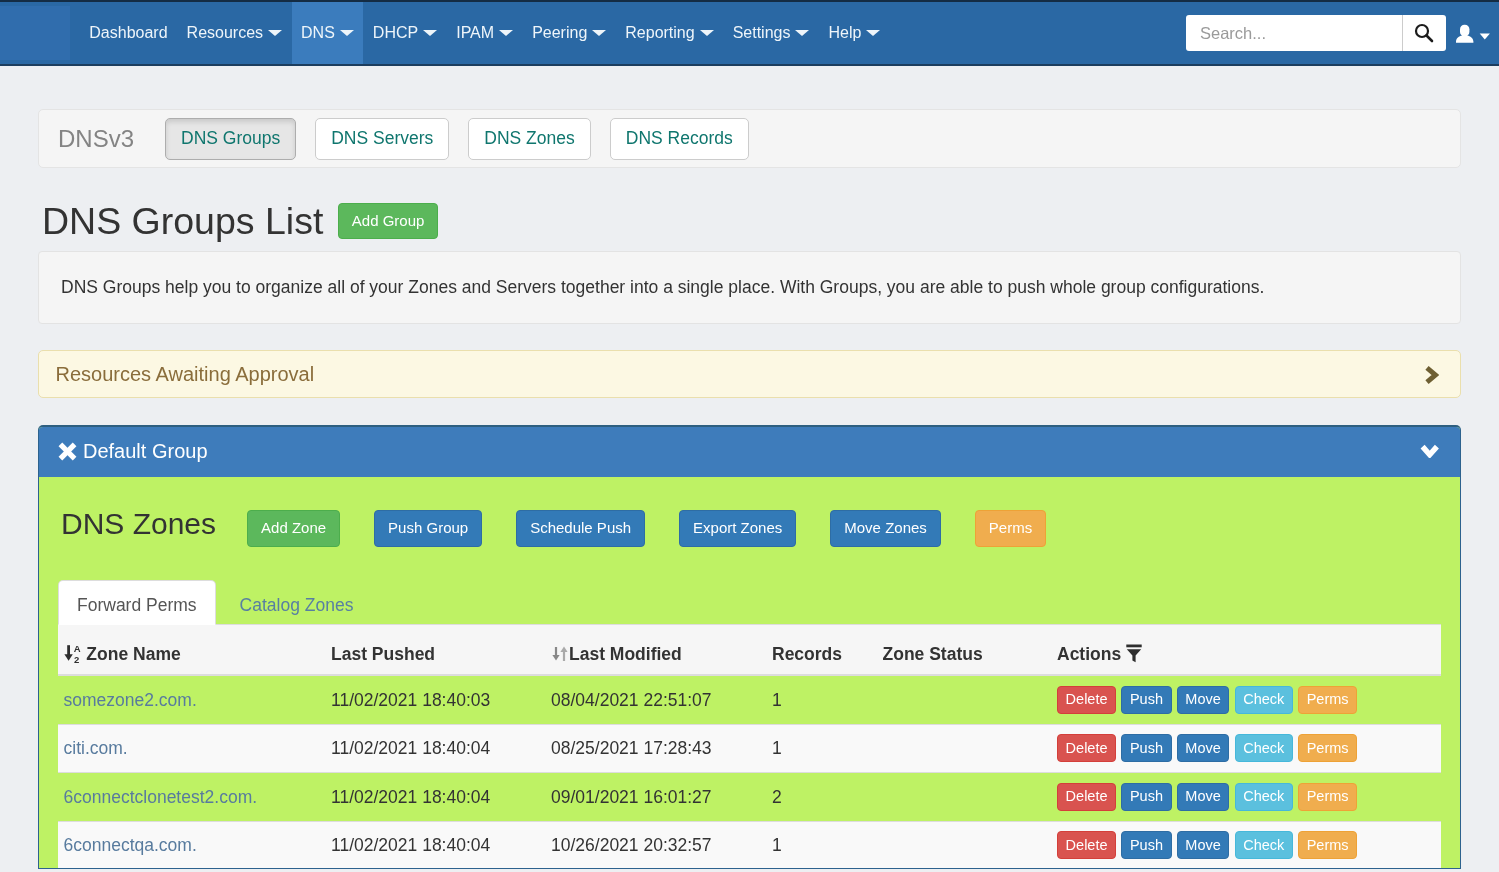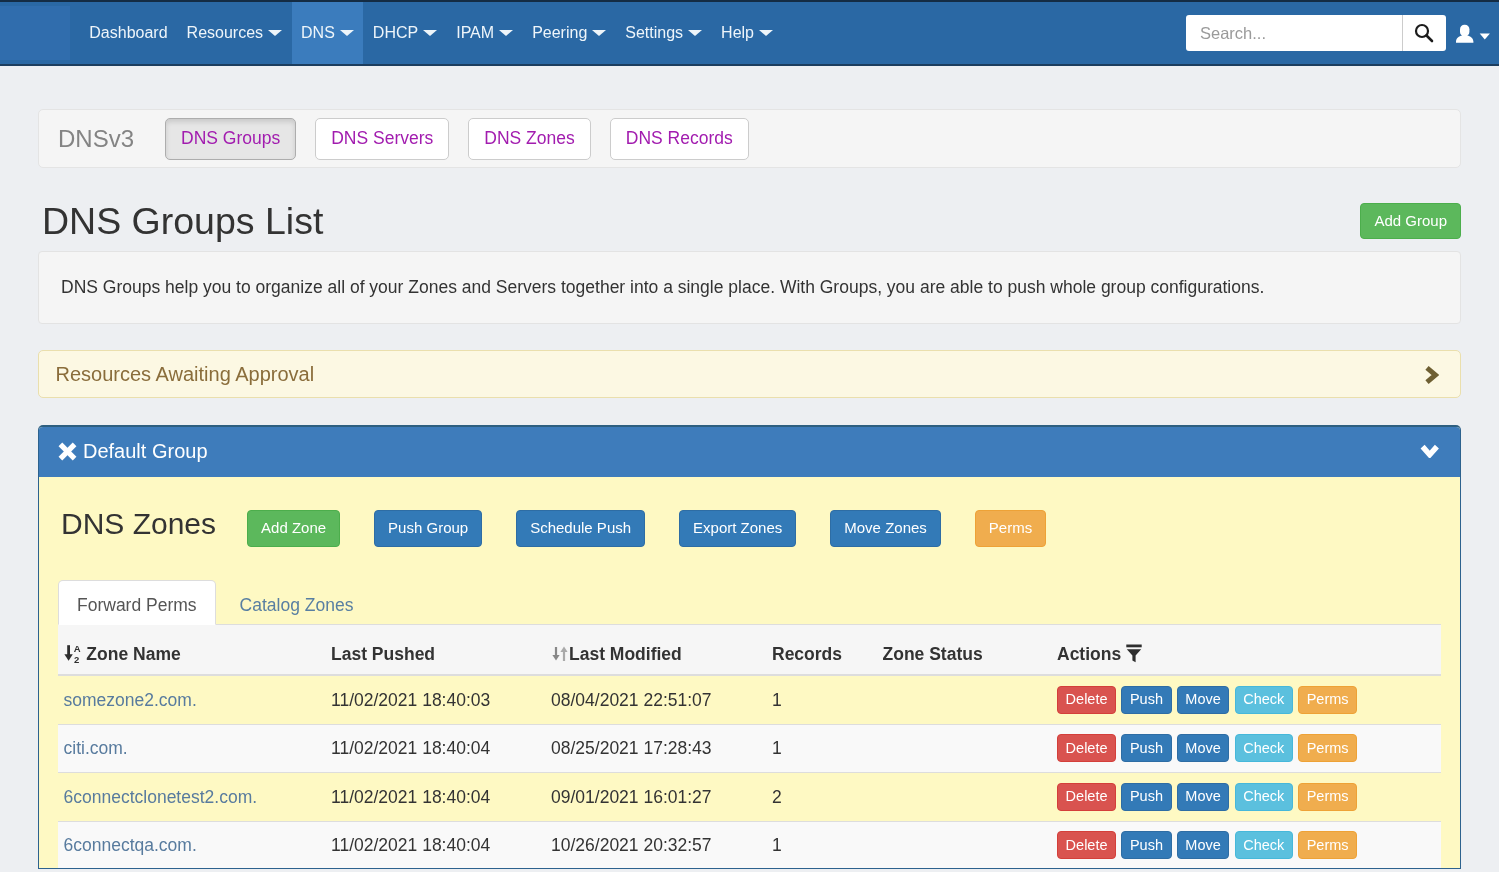--- a/index.html
+++ b/index.html
@@ -29,45 +29,45 @@
 
 .c { margin:0 38px; }
 
 .toolbox { margin-top:43px; height:59px; background:#f5f5f5;
   border:1px solid #e4e4e4; border-radius:5px; padding:9px 19px;
   display:flex; align-items:center; }
 .dnsv3 { font-size:24px; color:#848484; width:107px; }
 .btn { display:inline-block; text-align:center; border:1px solid transparent;
   border-radius:5px; font-size:17.5px; line-height:25px; padding:7.5px 15px;
   white-space:nowrap; }
-.btn-default { background:#fff; border-color:#ccc; color:#a21caf; }
+.btn-default { background:#fff; border-color:#ccc; color:#0f766e; }
 .btn-default.active { background:#e6e6e6; border-color:#adadad;
   box-shadow:inset 0 3px 5px rgba(0,0,0,.125); }
 .toolbox .btn { margin-right:19px; }
 
-.h2row { margin-top:32px; height:42px; display:flex; align-items:center;justify-content:space-between; }
+.h2row { margin-top:32px; height:42px; display:flex; align-items:center; }
 .h2row h2 { margin:0 14.5px 0 4px; font-size:37.5px; font-weight:normal; color:#333;
   line-height:42px; letter-spacing:0; }
 .btn-sm { font-size:15px; line-height:22.5px; padding:6px 13px; border-radius:4px; }
 .btn-success { background:#5cb85c; border-color:#4cae4c; color:#fff; }
 .btn-primary { background:#337ab7; border-color:#2e6da4; color:#fff; }
 .btn-warning { background:#f0ad4e; border-color:#eea236; color:#fff; }
 .btn-danger  { background:#d9534f; border-color:#d43f3a; color:#fff; }
 .btn-info    { background:#5bc0de; border-color:#46b8da; color:#fff; }
 
 .well { margin-top:9px; height:73px; background:#f5f5f5; border:1px solid #e3e3e3;
   border-radius:4px; padding:23px 22px; line-height:25px; }
 
 .alertbar { position:relative; margin-top:26px; height:48px; background:#fcf8e3;
   border:1px solid #eadfad; border-radius:5px; padding:0 16.5px;
   display:flex; align-items:center; color:#8a6d3b; font-size:20px; }
 .alertbar svg { position:absolute; right:21px; top:14px; }
 
 .panel { margin-top:27px; border:1px solid #2d628e; border-top:2px solid #2e5f80; border-radius:5px 5px 0 0;
-  background:#fef9c3; height:444px; overflow:hidden; }
+  background:#bef264; height:444px; overflow:hidden; }
 .phead { position:relative; height:49.5px; background:#3e7cbb; color:#fff;
   display:flex; align-items:center; padding:0 19px; font-size:20px; }
 .phead .xicon { margin-right:6px; }
 .phead svg.chev { position:absolute; right:20.5px; top:16.5px; }
 .pbody { padding:0 19px; }
 
 .h3row { margin-top:33px; display:flex; align-items:center; height:38px; }
 .h3row h3 { margin:0 17px 0 0; font-size:30px; font-weight:normal; color:#333; line-height:33px; position:relative; top:-5px; left:3px; }
 .h3row .btn { margin-right:17px;margin-left:17px; }
 
@@ -91,20 +91,21 @@
 <body>
 <div class="navbar">
   <div class="logo"></div>
   <div class="nav">
     <a>Dashboard</a>
     <a>Resources<span class="caret"></span></a>
     <a class="active">DNS<span class="caret"></span></a>
     <a>DHCP<span class="caret"></span></a>
     <a>IPAM<span class="caret"></span></a>
     <a>Peering<span class="caret"></span></a>
+    <a>Reporting<span class="caret"></span></a>
     <a>Settings<span class="caret"></span></a>
     <a>Help<span class="caret"></span></a>
   </div>
   <div class="searchwrap">
     <div class="searchinput">Search...</div>
     <div class="searchbtn">
       <svg width="22" height="22" viewBox="0 0 22 22">
           <circle cx="9" cy="9" r="6" fill="none" stroke="#1c1c1c" stroke-width="2.2"></circle>
           <line x1="13.5" y1="13.5" x2="19" y2="19" stroke="#1c1c1c" stroke-width="2.6" stroke-linecap="round"></line>
         </svg>

